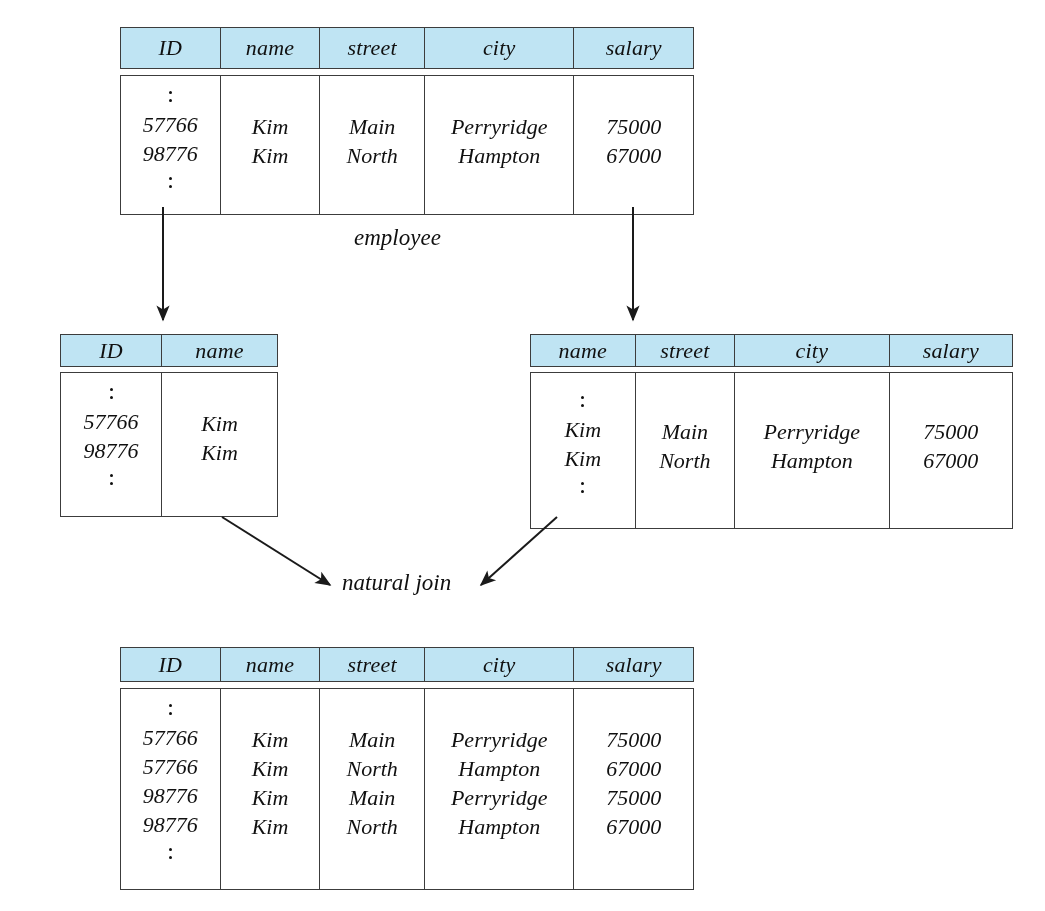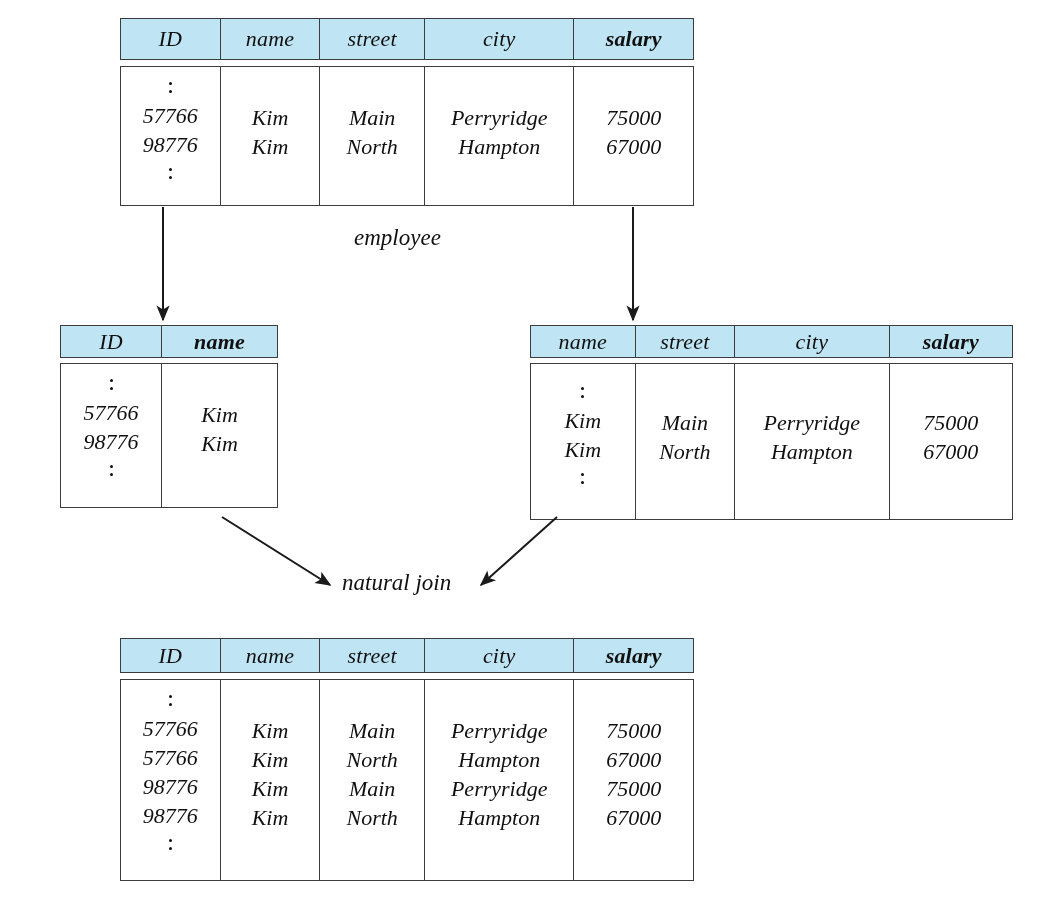--- a/index.html
+++ b/index.html
@@ -12,39 +12,40 @@
     width: 1045px;
     height: 911px;
     background: #ffffff;
     font-family: "Liberation Serif", "DejaVu Serif", serif;
     overflow: hidden;
   }
 
   
   .rel {
     position: absolute;
+    margin-top: 9px;
   }
   .rel-head {
     display: flex;
     border: 1.6px solid #3c3c3c;
     background: #bfe4f3;
     box-sizing: border-box;
   }
   .rel-head .cell {
     box-sizing: border-box;
     border-right: 1.6px solid #3c3c3c;
     display: flex;
     align-items: center;
     justify-content: center;
     font-style: italic;
     font-size: 22px;
     color: #101010;
     letter-spacing: .2px;
   }
-  .rel-head .cell:last-child { border-right: none; font-weight: bold; }
+  .rel-head .cell:last-child { border-right: none; }
 
   .rel-body {
     display: flex;
     border: 1.6px solid #3c3c3c;
     background: #ffffff;
     box-sizing: border-box;
   }
   .rel-body .colcell {
     box-sizing: border-box;
     border-right: 1.3px solid #3c3c3c;

